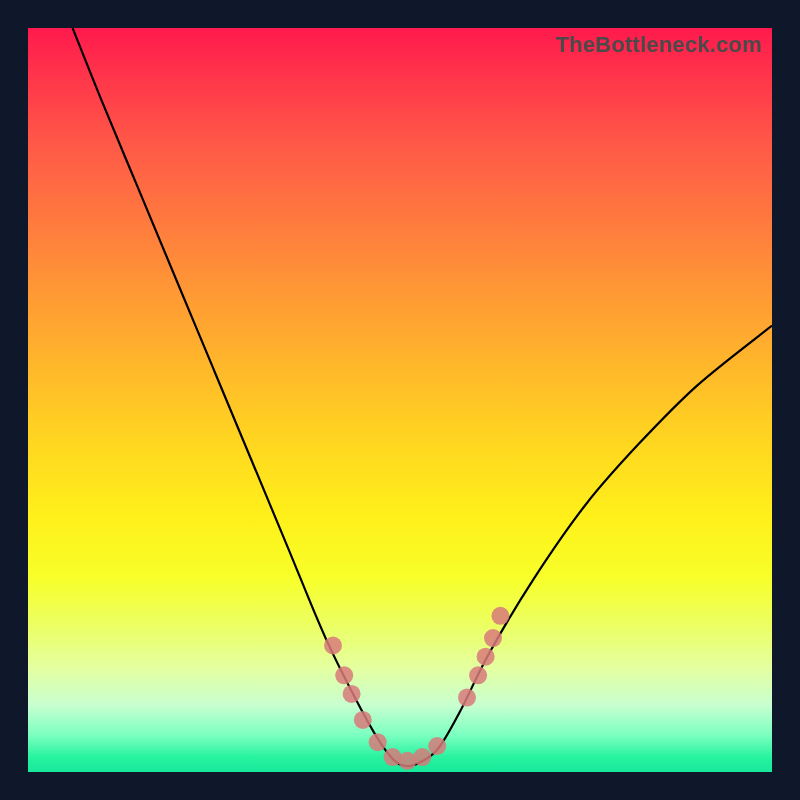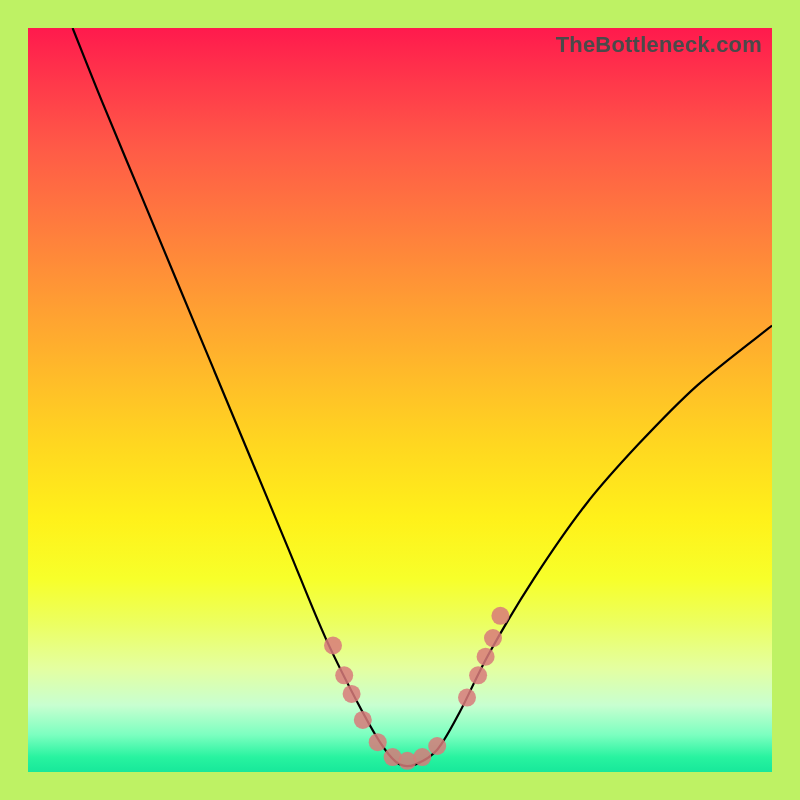--- a/index.html
+++ b/index.html
@@ -8,21 +8,21 @@
     width: 800px;
     height: 800px;
     background: #000;
     overflow: hidden;
     font-family: Arial, Helvetica, sans-serif;
   }
   .frame {
     position: relative;
     width: 800px;
     height: 800px;
-    background: #bef264;
+    background: #0f172a;
   }
   .plot {
     position: absolute;
     left: 28px;
     top: 28px;
     width: 744px;
     height: 744px;
     background: linear-gradient(to bottom,
       #ff1a4d 0%,
       #ff3b4a 8%,

